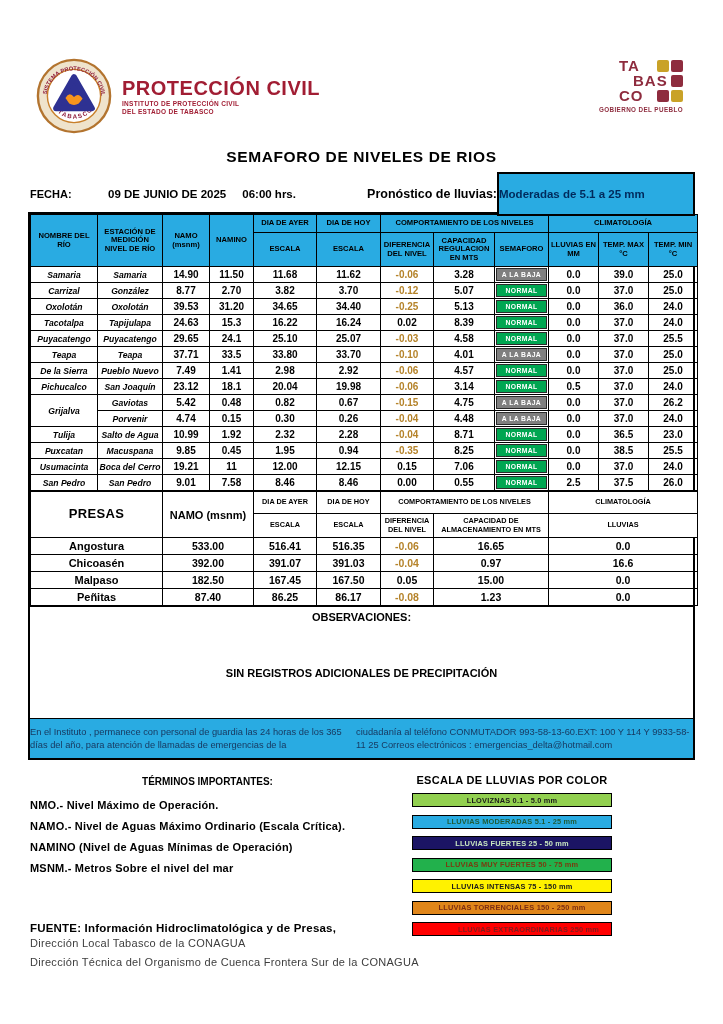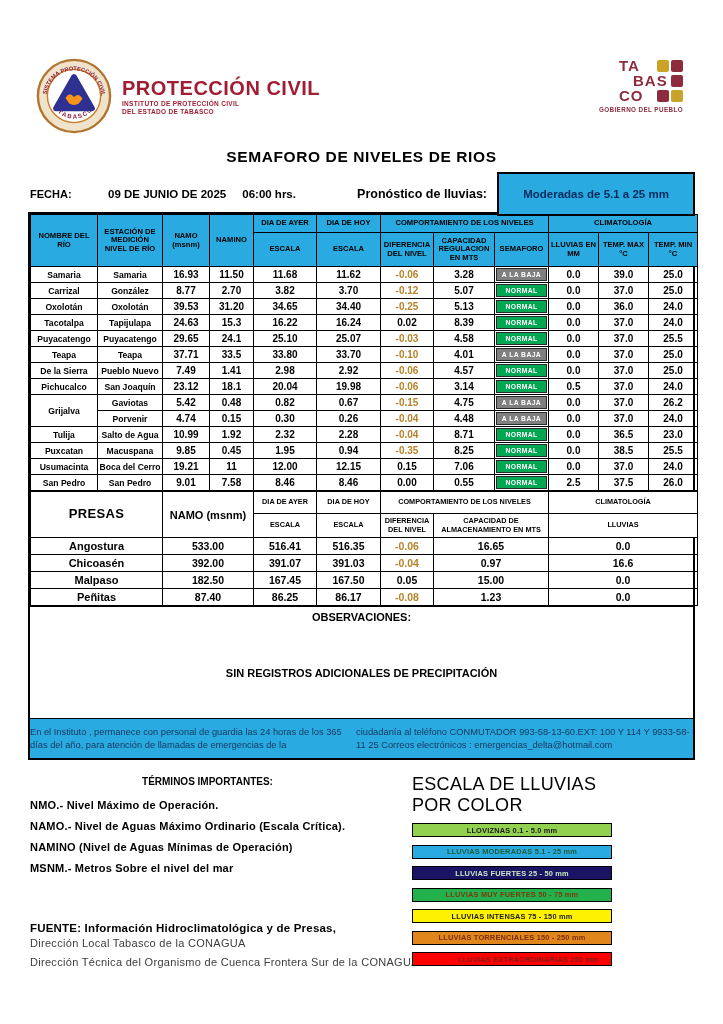--- a/index.html
+++ b/index.html
@@ -24,33 +24,33 @@
   .t-maroon { background:#8E2C3E; }
   .gov-caption { margin-top:3px; font-size:6.3px; font-weight:bold; color:#8E2C3E; letter-spacing:.4px; }
 
   .doc-title { text-align:center; font-size:15.5px; font-weight:bold; letter-spacing:.6px; margin-top:14px; }
 
   
   .meta-row { display:flex; align-items:center; font-weight:bold; margin-top:16px; height:24px; padding-left:2px; }
   .fecha-label { font-size:11px; width:78px; }
   .fecha-value { font-size:11.5px; }
   .hora { font-size:11.5px; margin-left:16px; }
-  .pron-label { font-size:12.5px; margin-left:auto; margin-right:10px;padding-left:36px; }
+  .pron-label { font-size:12.5px; margin-left:auto; margin-right:0;padding-left:36px; }
   .pron-box { width:198px; border:2px solid #000; background:#29ABE2; color:#002A5C;
-              text-align:center; font-size:11.5px; padding:14px 0; }
+              font-size:11.5px; padding:14px 0; }
 
   
   .frame { border:2px solid #000; margin-top:6px; }
   table { border-collapse:collapse; table-layout:fixed; width:100%; }
   th, td { border:1px solid #000; text-align:center; vertical-align:middle; font-weight:bold; padding:0 1px; overflow:hidden; }
   .rivers thead th { background:#29ABE2; font-size:7.6px; line-height:8.5px; }
   .rivers .h1 th { height:18px; }
   .rivers .h2 th { height:34px; }
   .rivers td { height:16px; font-size:10px; }
-  .rivers td.name { font-size:8.6px; }
+  .rivers td.name { font-size:8.6px;font-style:italic; }
   td.neg { color:#B5832A; }
   td.sem-cell { padding:1px; }
   .badge { height:13px; display:flex; align-items:center; justify-content:center;
            color:#fff; font-size:6.8px; font-weight:bold; letter-spacing:.4px; border:1px solid #2b2b2b; }
 
   .presas thead th { background:#fff; font-size:7.3px; line-height:8.5px; }
   .presas .p1 th { height:22px; }
   .presas .p2 th { height:24px; }
   .presas th.big { font-size:13px; letter-spacing:.3px; }
   .presas th.mid { font-size:11px; line-height:12px; }
@@ -67,21 +67,21 @@
 
   
   .bottom { position:relative; height:255px; margin-top:14px; }
   .terminos { position:absolute; left:2px; top:2px; width:355px; }
   .terminos-title { text-align:center; font-size:10px; font-weight:bold; margin-bottom:8px; }
   .term-item { font-size:11px; font-weight:bold; line-height:21px; letter-spacing:.2px; }
   .fuente { position:absolute; left:2px; top:148px; width:420px; }
   .fuente-bold { font-size:11.5px; font-weight:bold; letter-spacing:.2px; }
   .fuente-line { font-size:11px; color:#3d3d3d; line-height:19px; letter-spacing:.3px; }
   .escala { position:absolute; left:384px; top:0; width:200px; }
-  .escala-title { font-size:18px; font-weight:normal; letter-spacing:.3px; margin-bottom:7px; }
+  .escala-title { text-align:center; font-size:11px; font-weight:bold; letter-spacing:.3px; margin-bottom:7px; }
   .band { height:14px; border:1px solid #000; margin-bottom:7.5px;
           display:flex; align-items:center; justify-content:center;
           font-size:7.4px; font-weight:bold; letter-spacing:.2px; }
 </style>
 </head>
 <body>
 
 <div class="page">
 
   <div class="content hdr">
@@ -173,21 +173,21 @@
           <th>SEMAFORO</th>
           <th>LLUVIAS EN MM</th>
           <th>TEMP. MAX °C</th>
           <th>TEMP.  MIN °C</th>
         </tr>
       </thead>
       <tbody>
           <tr>
             <td class="name">Samaria</td>
             <td class="name">Samaria</td>
-            <td class="">16.93</td>
+            <td class="">14.90</td>
             <td class="">11.50</td>
             <td class="">11.68</td>
             <td class="">11.62</td>
             <td class="neg">-0.06</td>
             <td class="">3.28</td>
             <td class="sem-cell">
               <div class="badge" style="background: rgb(127, 127, 127);">A LA BAJA</div>
             </td>
             <td class="">0.0</td>
             <td class="">39.0</td>

